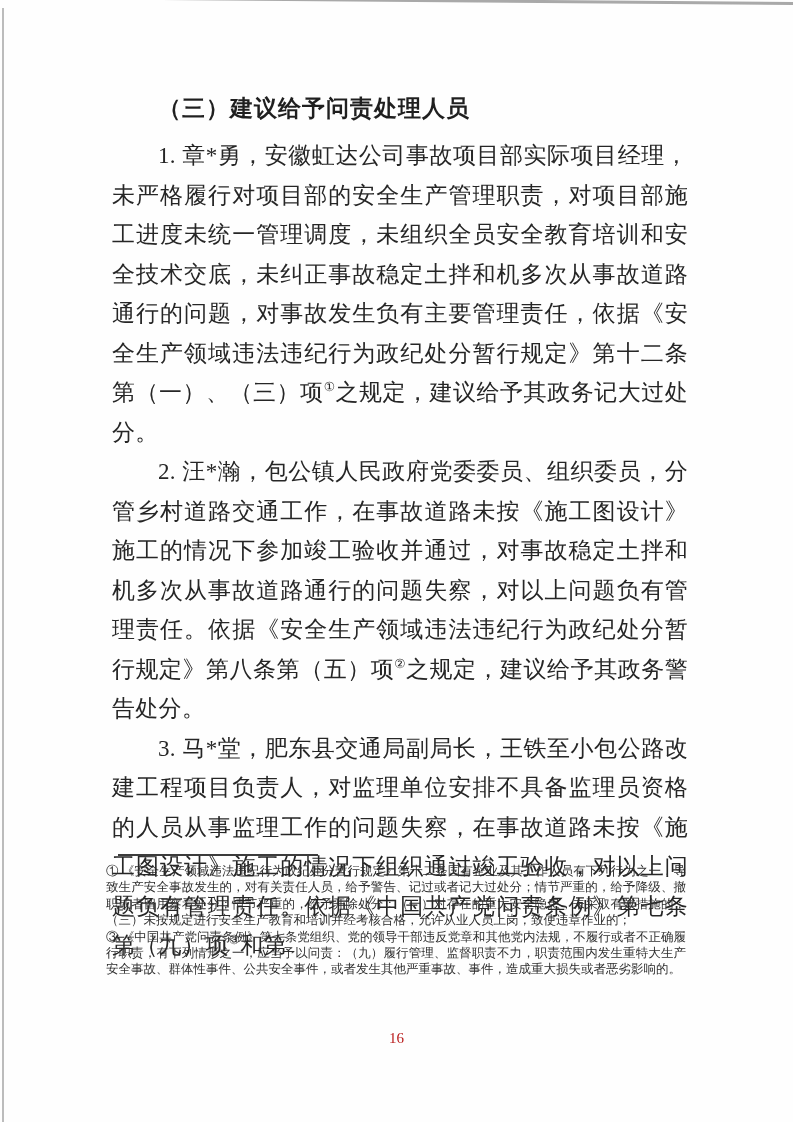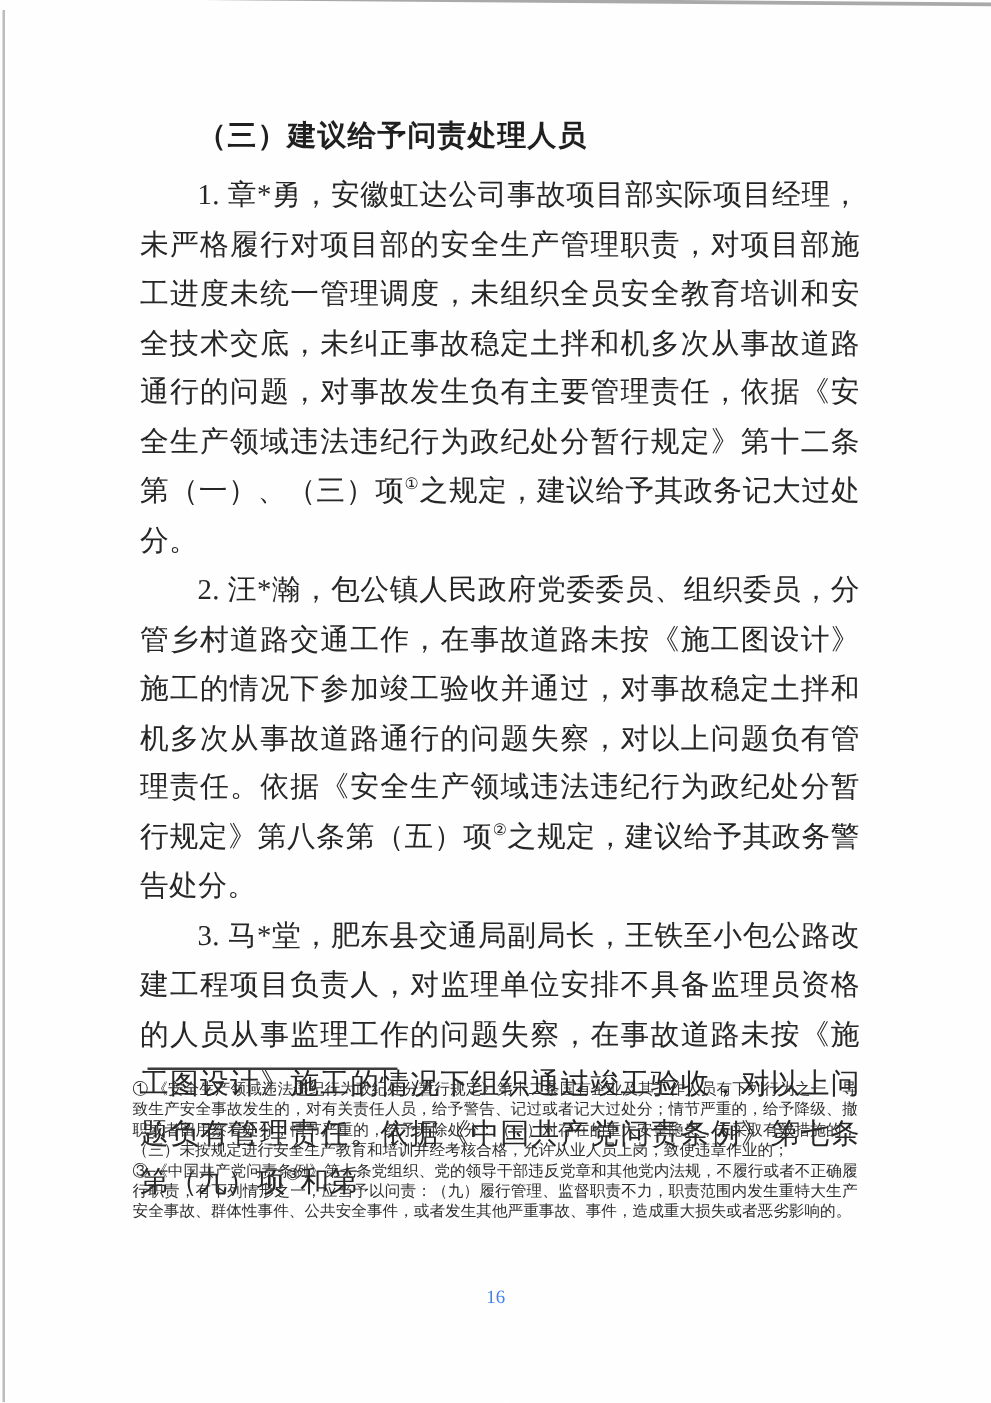--- a/index.html
+++ b/index.html
@@ -55,21 +55,21 @@
     width:200px;height:2px;background:#3c3c3c;
     margin:0 0 7px 12px;
   }
   .footnote{
     margin:0;
     text-align:justify;
   }
   .page-number{
     position:absolute;left:0;top:1030px;width:100%;
     text-align:center;
-    font-size:15px;color:#3b82f6;
+    font-size:15px;color:#b91c1c;
   }
 </style>
 </head>
 <body>
 
 <div class="page">
   <div class="edge-top"></div>
   <div class="edge-left"></div>
 
   <div class="content">

